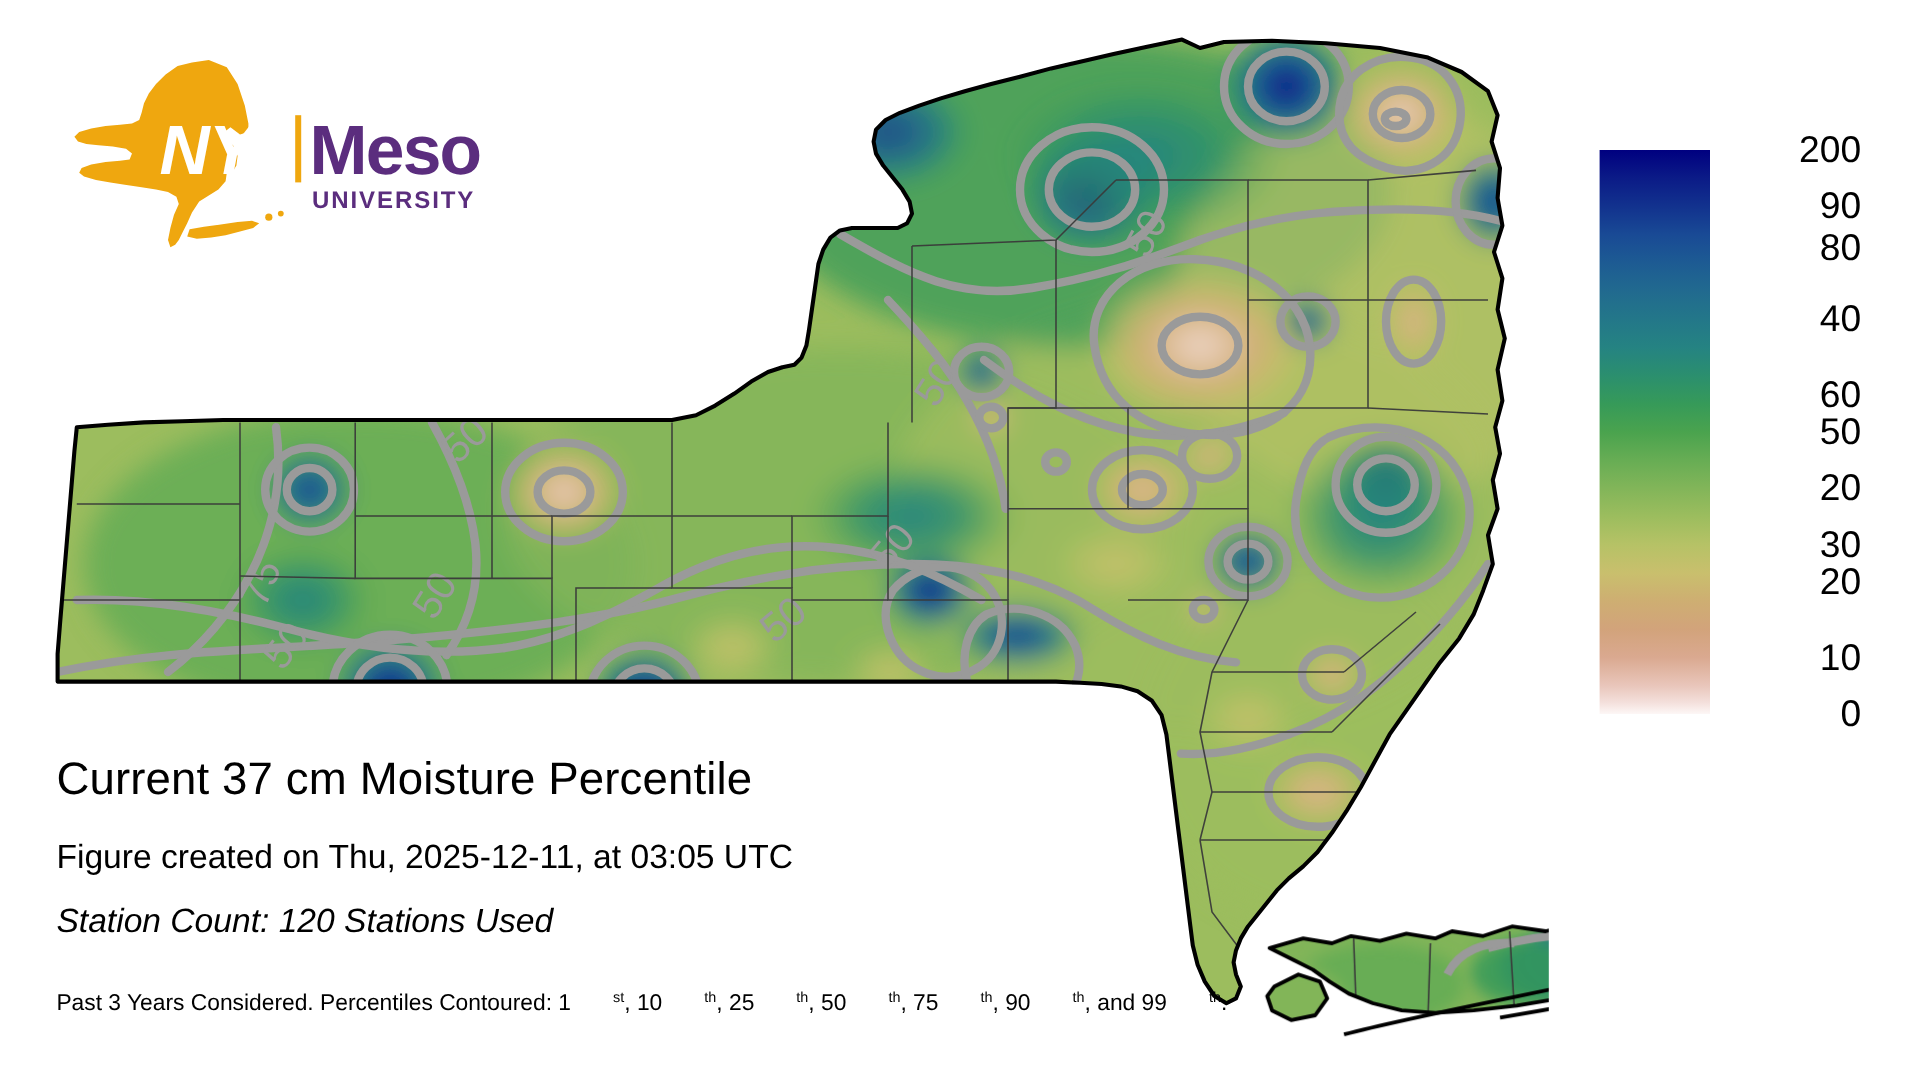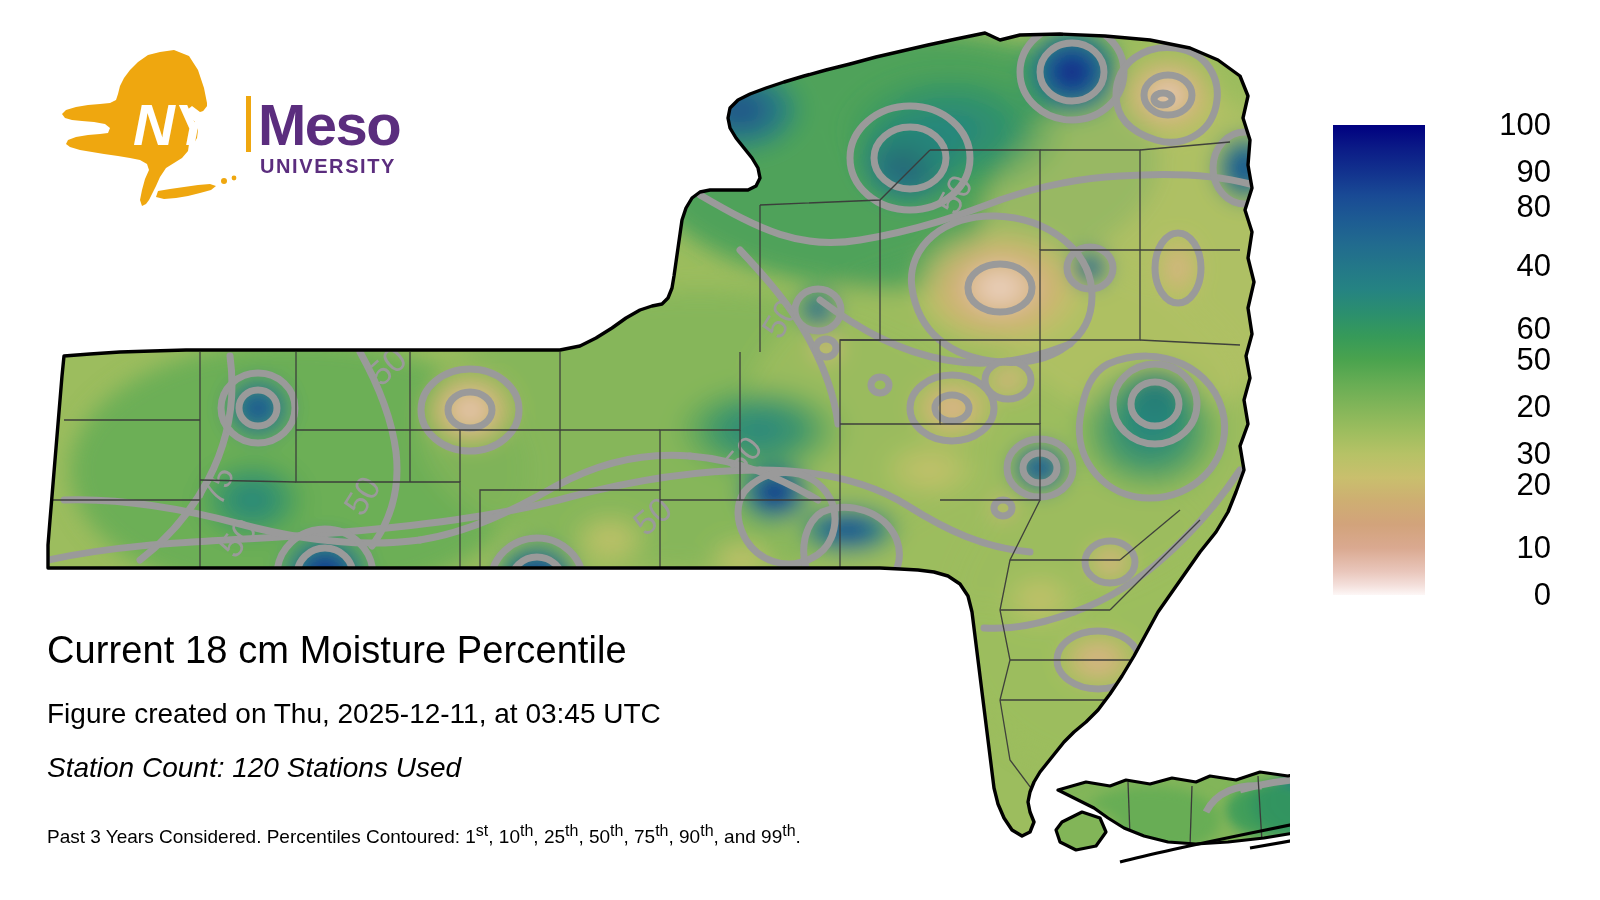--- a/index.html
+++ b/index.html
@@ -23,21 +23,21 @@
 
   
   #title{position:absolute;left:47px;top:628px;font-size:38px;line-height:44px;
          letter-spacing:.1px;white-space:nowrap;}
   #created{position:absolute;left:47px;top:698px;font-size:28px;line-height:32px;
            white-space:nowrap;}
   #stations{position:absolute;left:47px;top:752px;font-size:28px;line-height:32px;
             white-space:nowrap;font-style:italic;}
   #footnote{position:absolute;left:47px;top:825px;font-size:19px;line-height:23px;
             white-space:nowrap;}
-  #footnote sup{font-size:16px;vertical-align:super;line-height:0;}
+  #footnote sup{font-size:12px;vertical-align:super;line-height:0;margin-left:35px;}
 
   .contour-label{font-family:"Liberation Sans","DejaVu Sans",sans-serif;
                  font-size:34px;font-weight:400;fill:#9a9a9a;}
 </style>
 </head>
 <body>
 
 <div id="logo">
   <svg viewBox="0 0 352 160" width="352" height="160">
     <g>
@@ -374,30 +374,30 @@
       <path d="M1120 862 C1180 846 1280 828 1380 806 C1440 792 1480 782 1500 776"></path>
       <path d="M1250 848 C1310 838 1380 824 1430 812"></path>
     </g>
   </g>
 </svg>
 </div>
 
 <div id="colorbar-group">
   <div id="colorbar-bar" style="background: linear-gradient(rgb(0, 0, 128) 0%, rgb(11, 27, 135) 5%, rgb(18, 50, 142) 10%, rgb(25, 74, 149) 15%, rgb(29, 91, 147) 20%, rgb(33, 106, 143) 25%, rgb(35, 119, 137) 30%, rgb(37, 131, 130) 35%, rgb(43, 143, 110) 40%, rgb(54, 154, 89) 45%, rgb(74, 163, 78) 50%, rgb(103, 173, 84) 55%, rgb(130, 181, 89) 60%, rgb(156, 189, 94) 65%, rgb(182, 194, 102) 70%, rgb(201, 191, 109) 75%, rgb(206, 174, 114) 80%, rgb(210, 163, 123) 85%, rgb(218, 169, 144) 90%, rgb(233, 198, 187) 95%, rgb(244, 224, 220) 98%, rgb(253, 247, 246) 100%);"></div>
   <div id="colorbar-ticks">
-      <div class="cb-tick" style="top: -16px;">100</div>
+      <div class="cb-tick" style="top: -16px;">200</div>
       <div class="cb-tick" style="top: 31px;">90</div>
       <div class="cb-tick" style="top: 66px;">80</div>
       <div class="cb-tick" style="top: 125px;">40</div>
       <div class="cb-tick" style="top: 188px;">60</div>
       <div class="cb-tick" style="top: 219px;">50</div>
       <div class="cb-tick" style="top: 266px;">20</div>
       <div class="cb-tick" style="top: 313px;">30</div>
       <div class="cb-tick" style="top: 344px;">20</div>
       <div class="cb-tick" style="top: 407px;">10</div>
       <div class="cb-tick" style="top: 454px;">0</div>
     </div>
 </div>
 
-<div id="title">Current 18 cm Moisture Percentile</div>
-<div id="created">Figure created on Thu, 2025-12-11, at 03:45 UTC</div>
+<div id="title">Current 37 cm Moisture Percentile</div>
+<div id="created">Figure created on Thu, 2025-12-11, at 03:05 UTC</div>
 <div id="stations">Station Count: 120 Stations Used</div>
 <div id="footnote">Past 3 Years Considered. Percentiles Contoured: <span>1<sup>st</sup></span>, <span>10<sup>th</sup></span>, <span>25<sup>th</sup></span>, <span>50<sup>th</sup></span>, <span>75<sup>th</sup></span>, <span>90<sup>th</sup></span>, and <span>99<sup>th</sup></span>.</div>
 
 </body></html>

